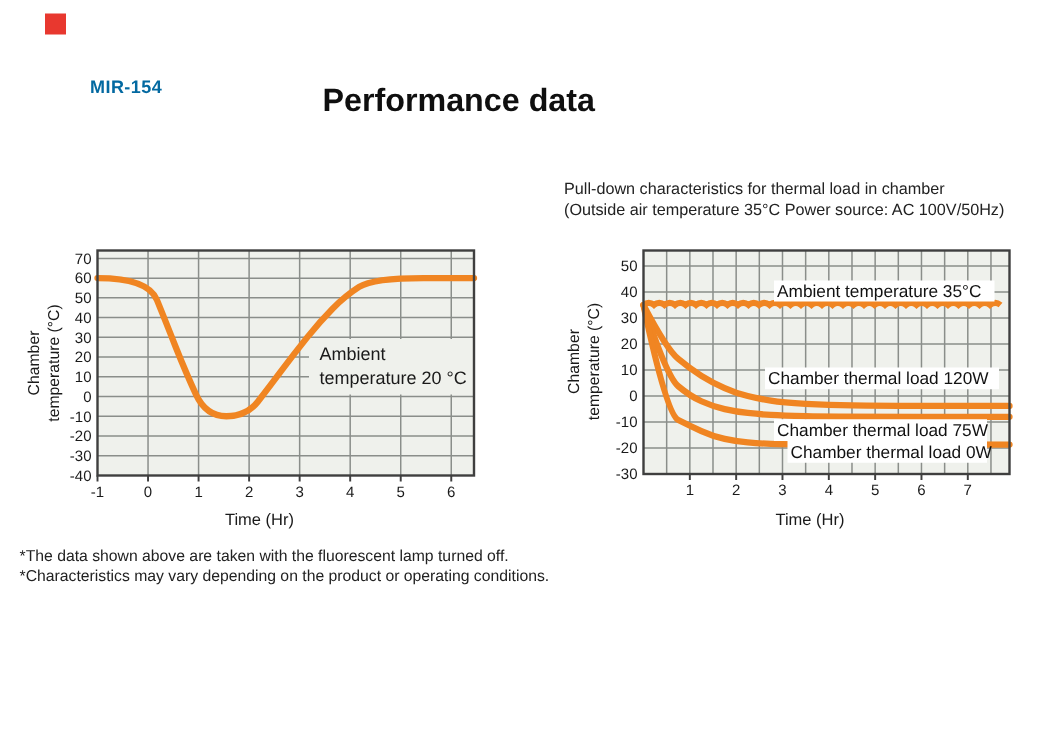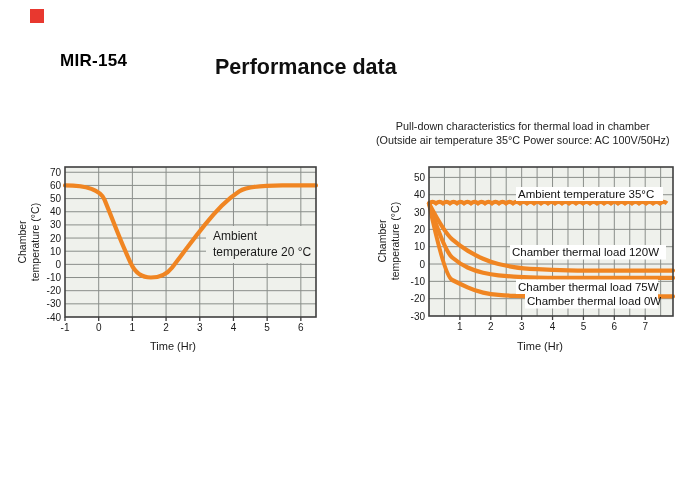--- a/index.html
+++ b/index.html
@@ -1,23 +1,23 @@
 <!DOCTYPE html>
 <html><head>
 <meta charset="utf-8">
 <style>
   html,body{margin:0;padding:0;background:#fff;}
   .page{position:relative;width:700px;height:500px;background:#ffffff;overflow:hidden;
         font-family:"Liberation Sans","DejaVu Sans",sans-serif;color:#1a1a1a;}
   .red-marker{position:absolute;left:30px;top:9px;width:14px;height:14px;background:#e8382f;}
-  .model{position:absolute;left:60px;top:51px;font-size:17px;font-weight:bold;letter-spacing:.3px;color:#000000;}
+  .model{position:absolute;left:60px;top:51px;font-size:12px;font-weight:bold;letter-spacing:.3px;color:#0369a1;}
   .page-title{position:absolute;left:215px;top:44px;font-size:21.5px;font-weight:bold;color:#0f0f0f;margin-top:11px;}
   .chart-title{position:absolute;top:120px;font-size:10.8px;line-height:13.5px;color:#222;}
   .chart-title.left{left:14px;}
-  .chart-title.right{left:376px;text-align:center;}
+  .chart-title.right{left:376px;}
   .chart-svg{position:absolute;top:160px;}
   #svg-chart-0{left:10px;}
   #svg-chart-1{left:370px;}
   svg{font-family:"Liberation Sans","DejaVu Sans",sans-serif;}
   .footnotes{position:absolute;left:13px;top:365px;font-size:10.5px;line-height:13.2px;color:#222;}
 </style>
 </head>
 <body>
 
 <div class="page">
@@ -149,14 +149,18 @@
       <text x="55" y="72.87209302325581" font-size="10" fill="#1a1a1a" text-anchor="end">20</text>
       <text x="55" y="90.19767441860465" font-size="10" fill="#1a1a1a" text-anchor="end">10</text>
       <text x="55" y="107.52325581395348" font-size="10" fill="#1a1a1a" text-anchor="end">0</text>
       <text x="55" y="124.84883720930233" font-size="10" fill="#1a1a1a" text-anchor="end">-10</text>
       <text x="55" y="142.17441860465115" font-size="10" fill="#1a1a1a" text-anchor="end">-20</text>
       <text x="55" y="159.5" font-size="10" fill="#1a1a1a" text-anchor="end">-30</text>
       <text x="170" y="190" font-size="11" fill="#1a1a1a" text-anchor="middle">Time (Hr)</text>
       <text transform="translate(16,81) rotate(-90)" font-size="10.5" fill="#1a1a1a" text-anchor="middle"><tspan x="0" y="0">Chamber</tspan><tspan x="0" y="13">temperature (°C)</tspan></text>
     </svg>
 
+  <div class="footnotes">
+    <div>*The data shown above are taken with the fluorescent lamp turned off.</div>
+    <div>*Characteristics may vary depending on the product or operating conditions.</div>
+  </div>
 
 </div>
 
 </body></html>

